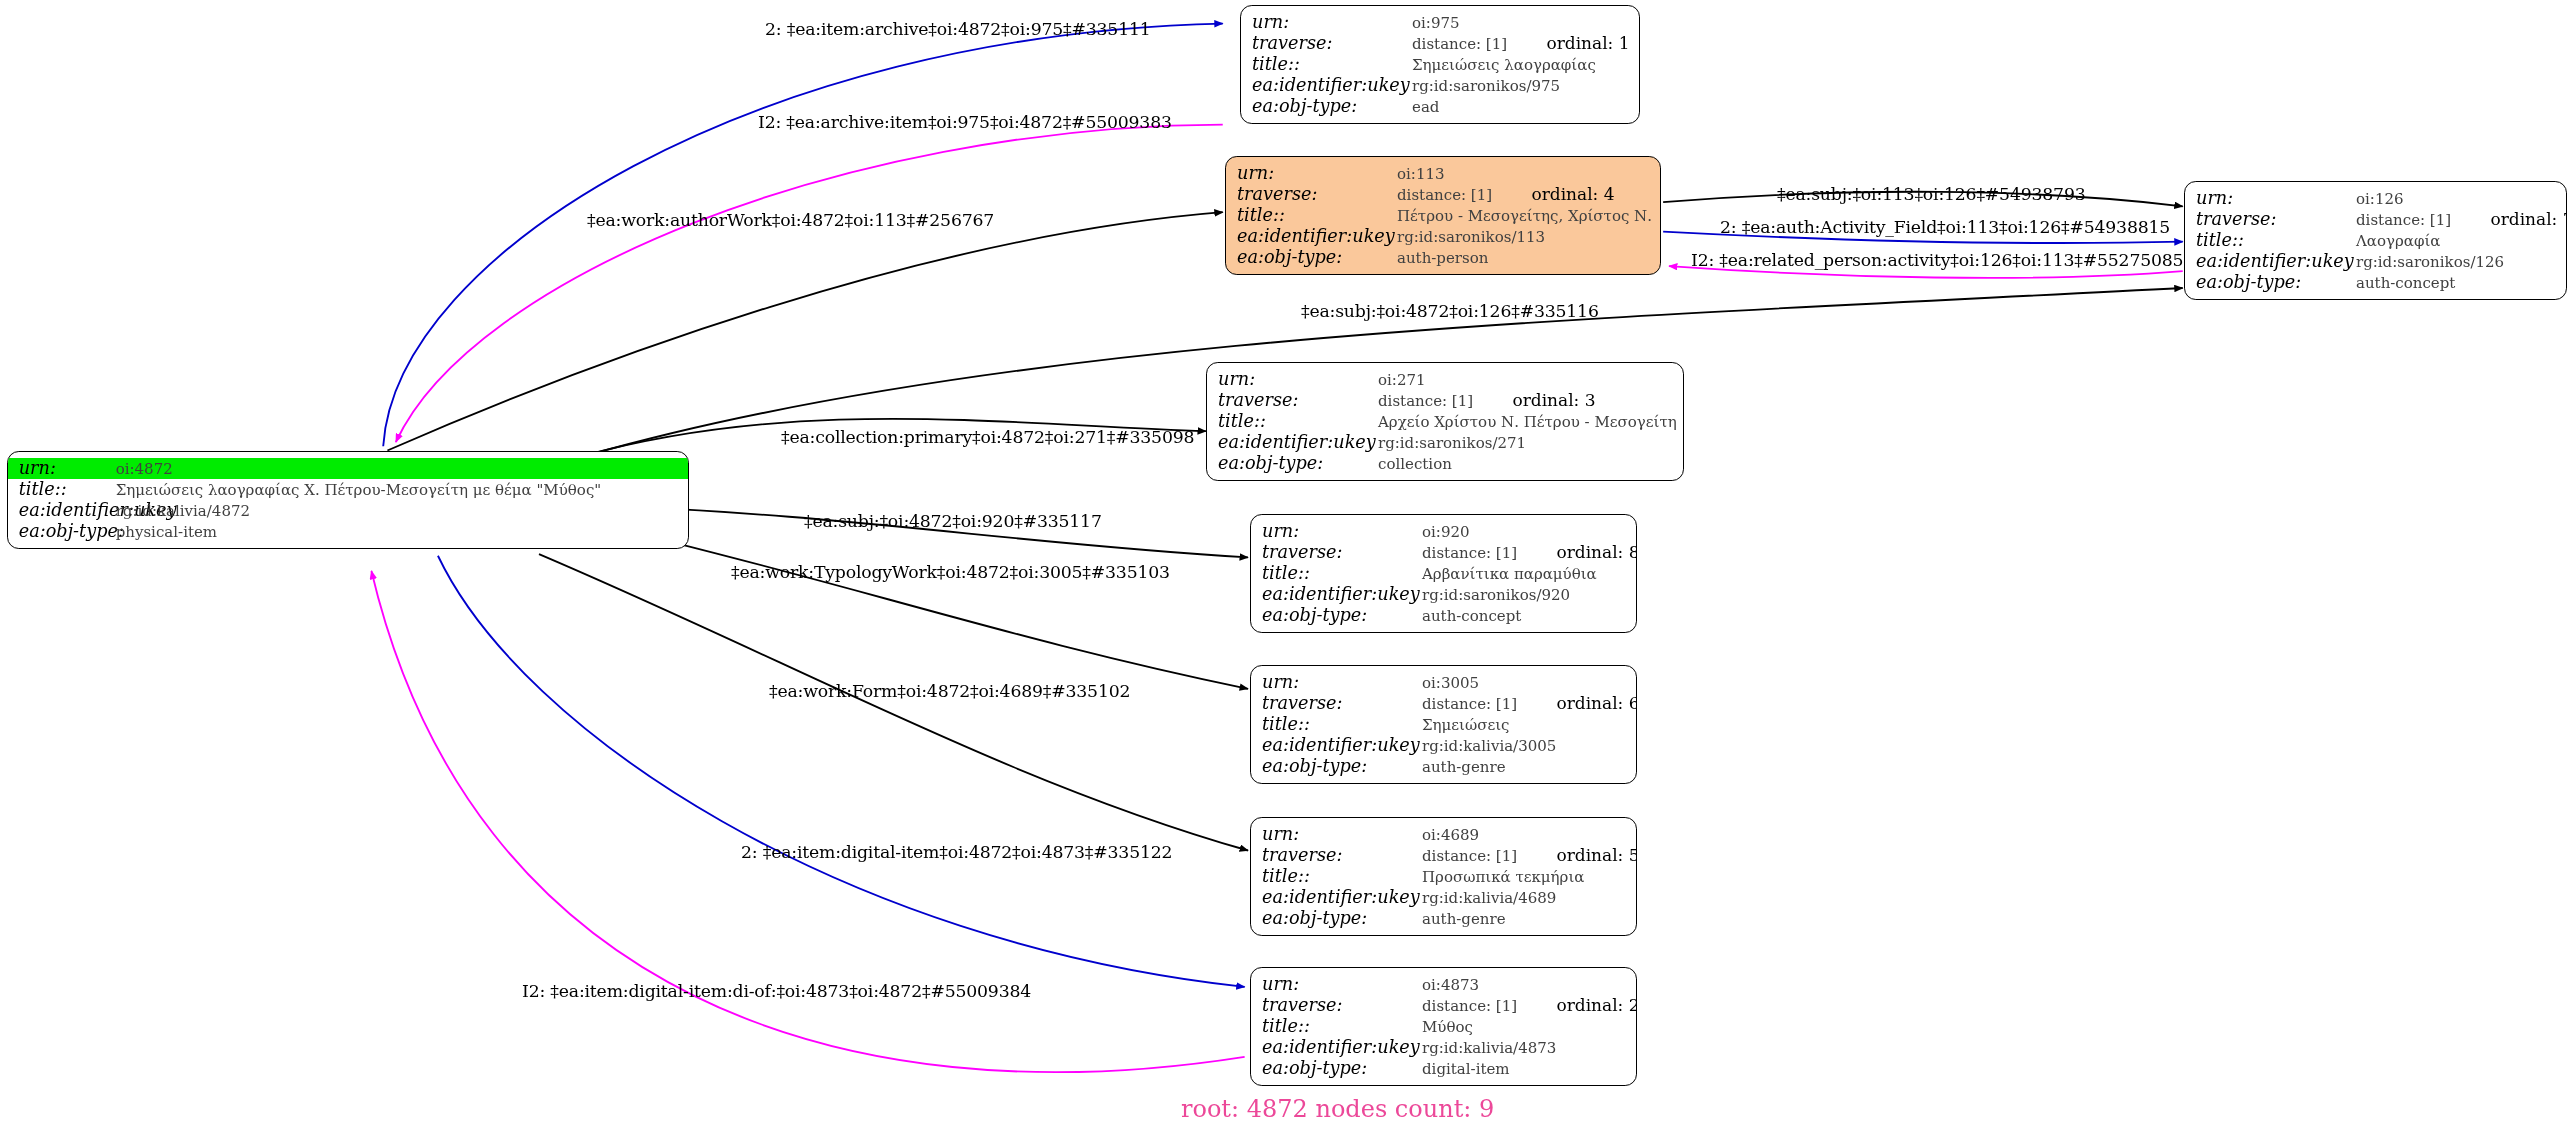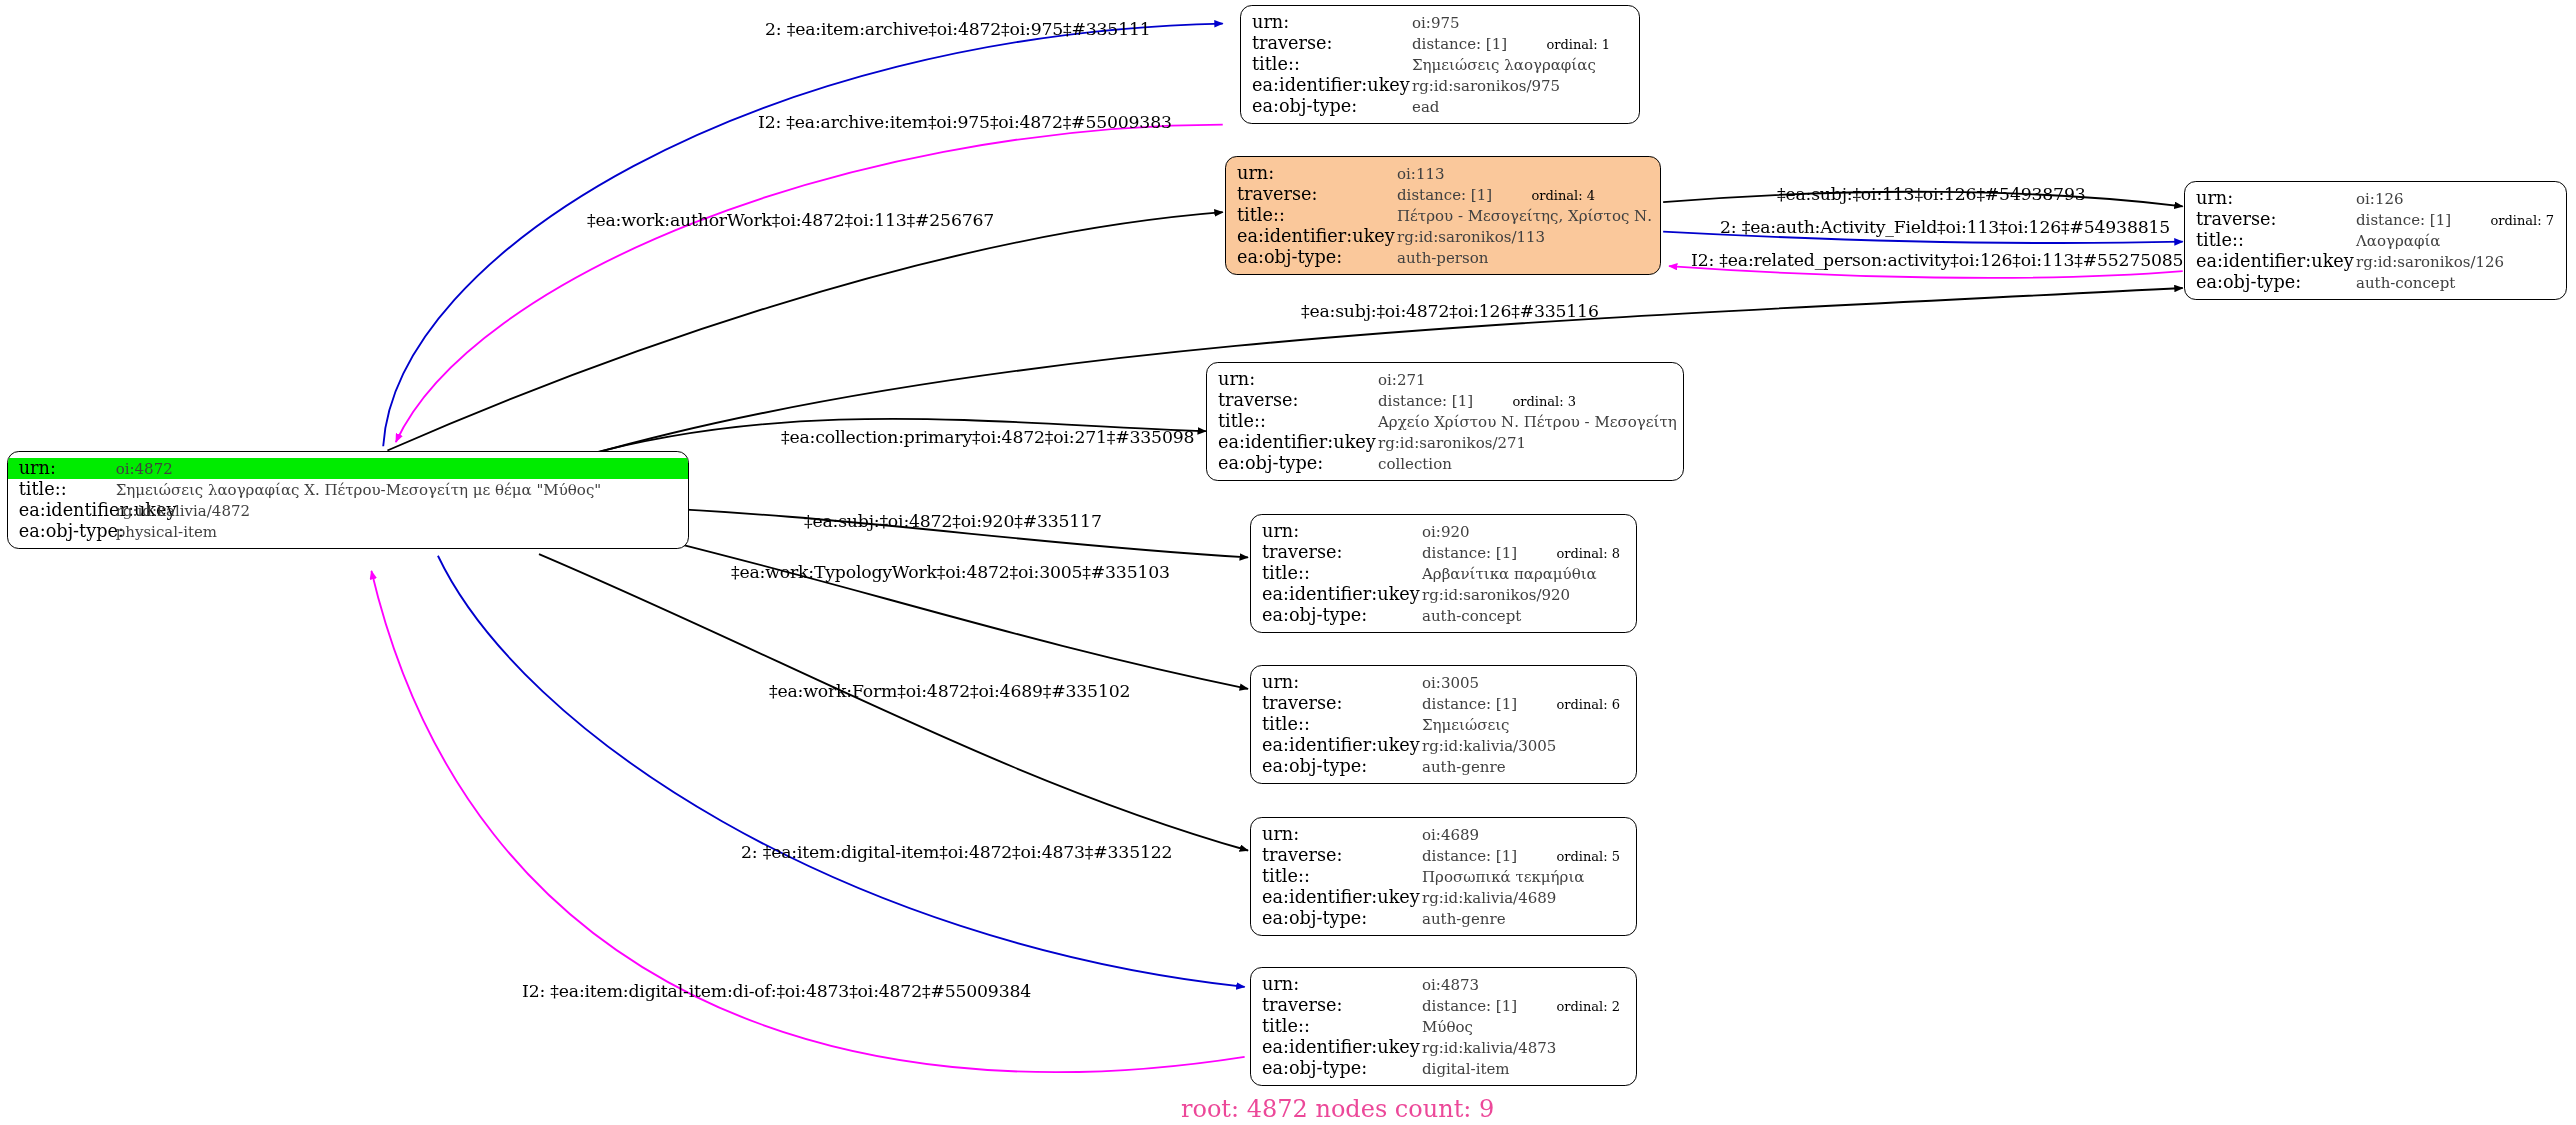--- a/index.html
+++ b/index.html
@@ -23,29 +23,30 @@
     align-items:baseline;
     line-height:1.0;
     padding:1.7px 0 1.7px 0;
   }
   .row .k{
     flex:0 0 auto;
     padding-left:11px;
     font-size:17.7px;
     color:#000;
     white-space:nowrap;
+    font-style:italic;
   }
   .row .v{
     flex:1 1 auto;
     font-size:15px;
     color:#404040;
     white-space:nowrap;
   }
   .row .v2{
-    font-size:13px;
+    font-size:17px;
     color:#000;
     white-space:nowrap;
   }
   .row.urnrow.green{background:#00ec00;}
   .kcol{width:97px;}
   .kcol-wide{width:160px;}
 
   .elabel{
     position:absolute;
     font-size:17.3px;

